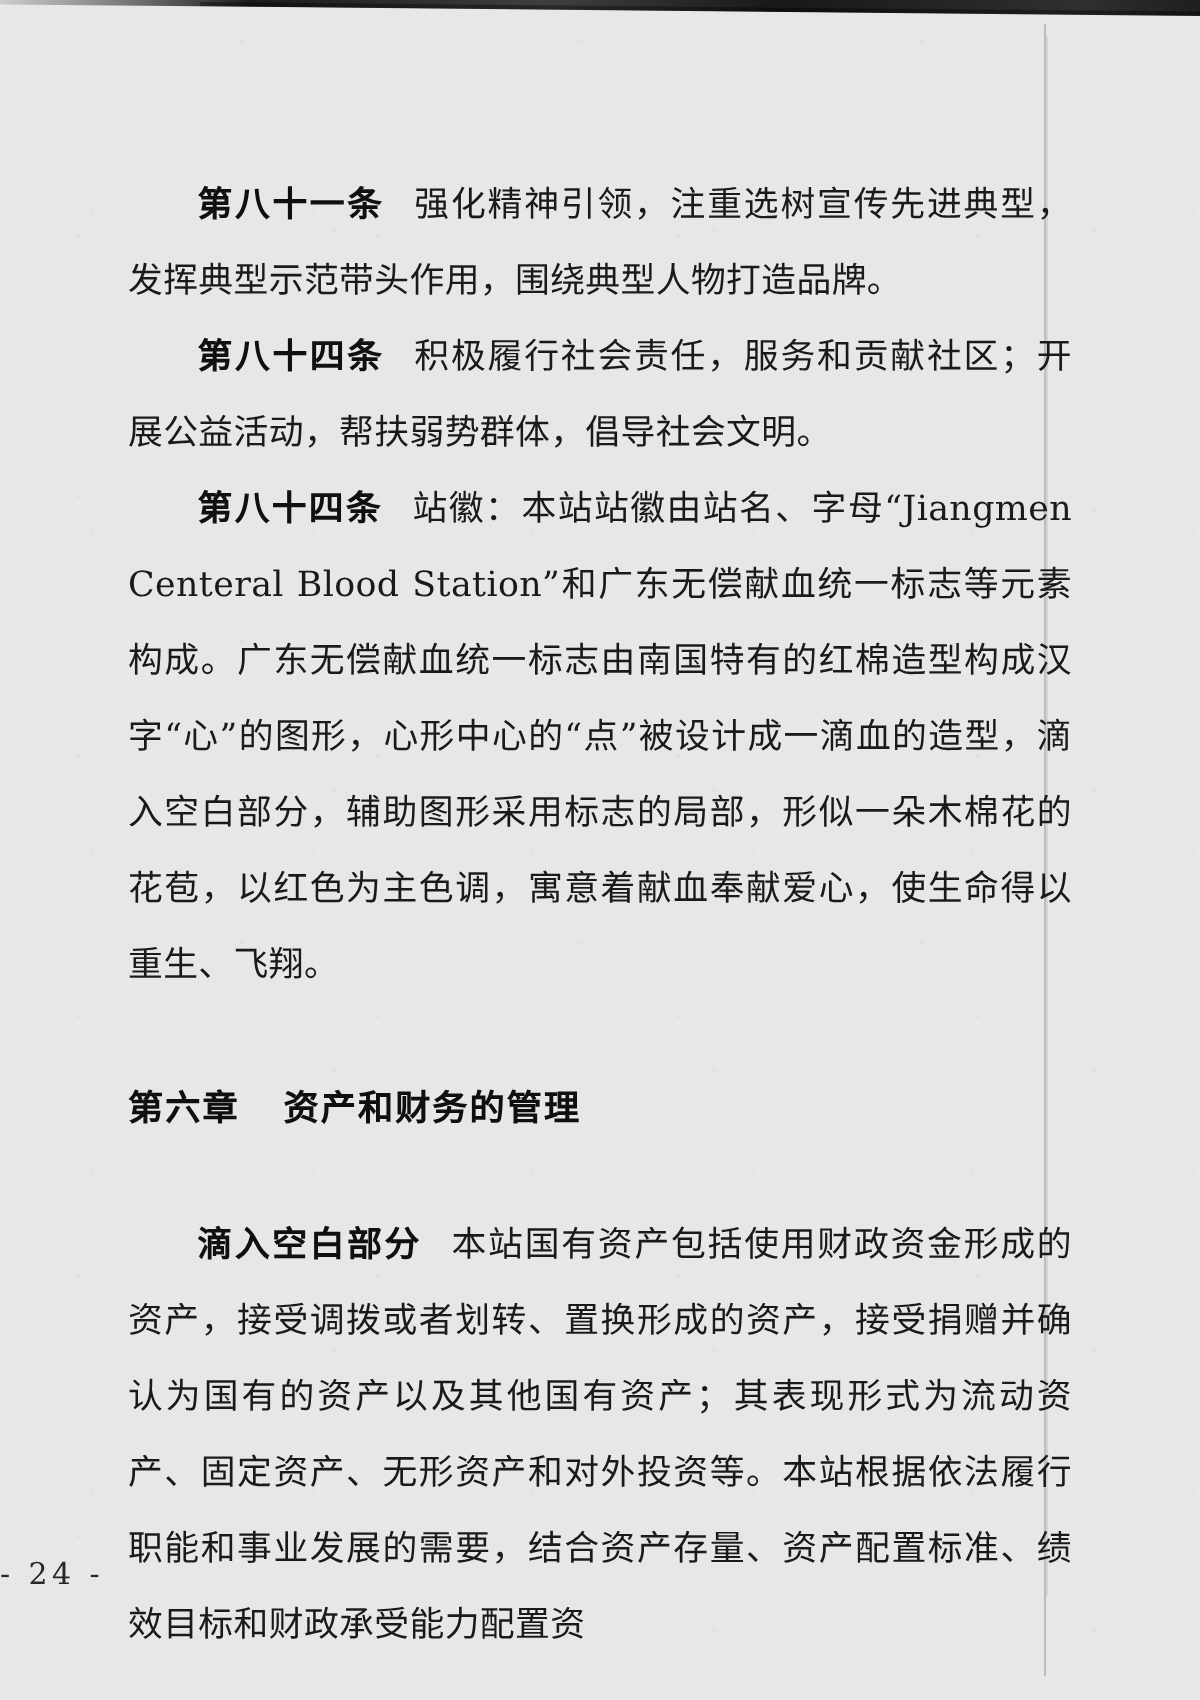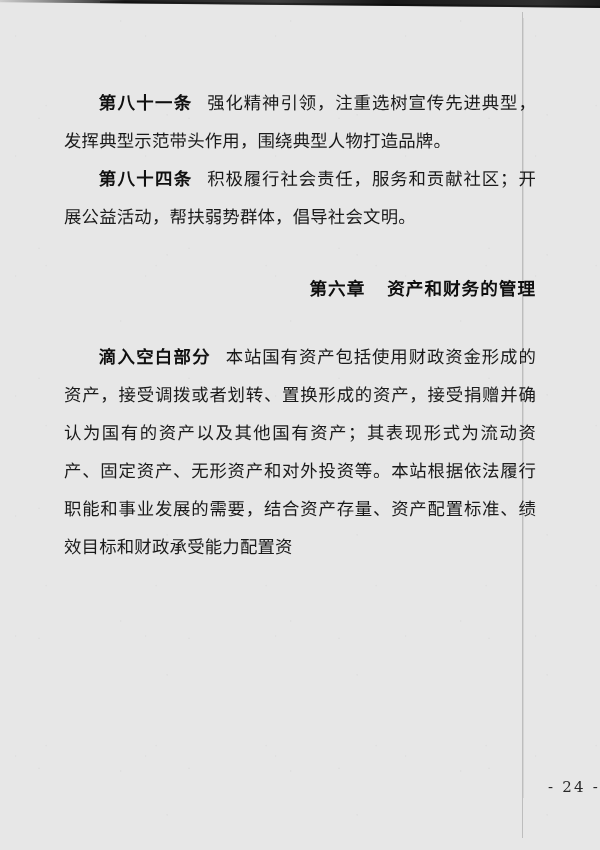--- a/index.html
+++ b/index.html
@@ -90,32 +90,32 @@
     margin-right: 0.85em;
     color: #121212;
   }
 
   h2.chapter {
     margin: 0;
     padding: 34px 0 30px 0;
     font-size: 17.6px;
     line-height: 38px;
     font-weight: bold;
-    text-align: right;
+    text-align: left;
     letter-spacing: 1px;
     color: #111111;
   }
   h2.chapter .gap { display: inline-block; width: 1.25em; }
 
   .page-number {
     position: absolute;
     left: 0;
     top: 778px;
     width: 600px;
-    text-align: right;
+    text-align: left;
     font-size: 15px;
     letter-spacing: 2.2px;
     color: #2a2a2a;
     font-family: "DejaVu Serif", "Liberation Serif", serif;
   }
 
   
   .speckle {
     position: absolute;
     inset: 0;
@@ -144,20 +144,23 @@
 
     <p class="para">
       <span class="article-no">第八十一条</span><span>强化精神引领，注重选树宣传先进典型，发挥典型示范带头作用，围绕典型人物打造品牌。</span>
     </p>
 
 
     <p class="para">
       <span class="article-no">第八十四条</span><span>积极履行社会责任，服务和贡献社区；开展公益活动，帮扶弱势群体，倡导社会文明。</span>
     </p>
 
+    <p class="para">
+      <span class="article-no">第八十四条</span><span>站徽：本站站徽由站名、字母“Jiangmen Centeral Blood Station”和广东无偿献血统一标志等元素构成。广东无偿献血统一标志由南国特有的红棉造型构成汉字“心”的图形，心形中心的“点”被设计成一滴血的造型，滴入空白部分，辅助图形采用标志的局部，形似一朵木棉花的花苞，以红色为主色调，寓意着献血奉献爱心，使生命得以重生、飞翔。</span>
+    </p>
 
     <h2 class="chapter">
       <span>第六章</span><span class="gap"></span><span>资产和财务的管理</span>
     </h2>
 
     <p class="para">
       <span class="article-no">滴入空白部分</span><span>本站国有资产包括使用财政资金形成的资产，接受调拨或者划转、置换形成的资产，接受捐赠并确认为国有的资产以及其他国有资产；其表现形式为流动资产、固定资产、无形资产和对外投资等。本站根据依法履行职能和事业发展的需要，结合资产存量、资产配置标准、绩效目标和财政承受能力配置资</span>
     </p>
 
   </div>

